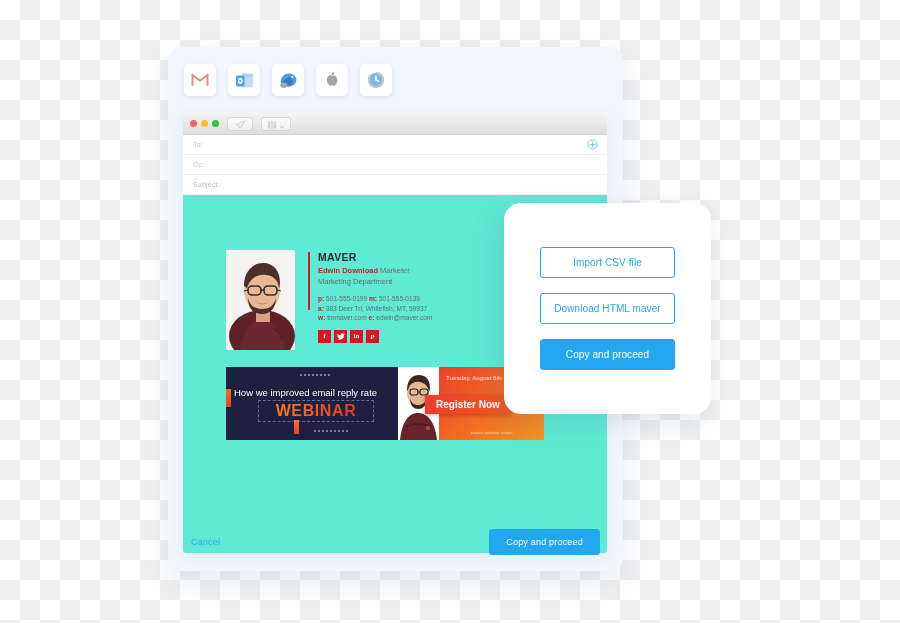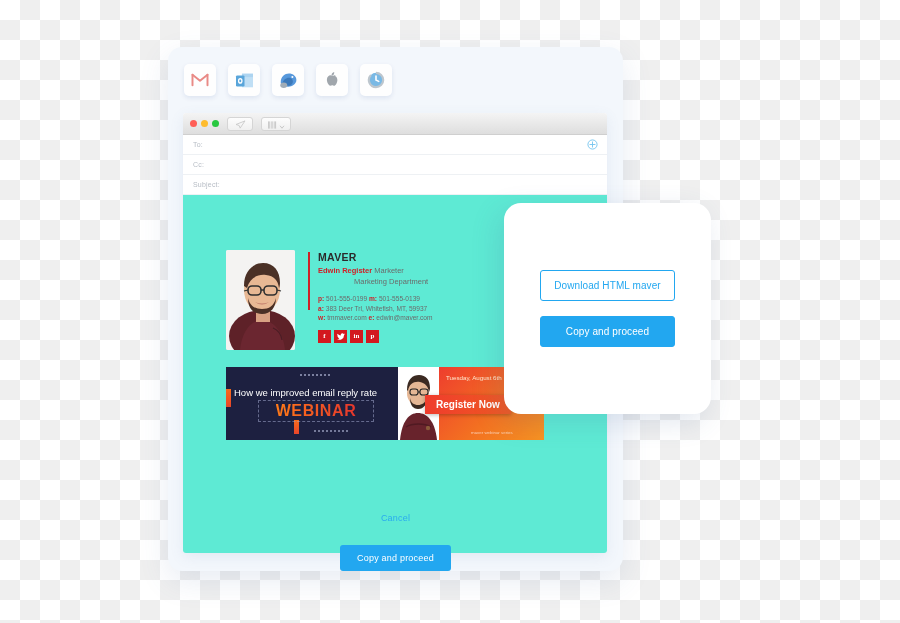--- a/index.html
+++ b/index.html
@@ -163,21 +163,20 @@
     font-size: 7.5px;
     line-height: 11px;
     margin-top: 1px;
   }
   .sig-name { color: #cf2027; font-weight: bold; }
   .sig-role { color: #6b6b6b; margin-top: 11px; }
   .sig-dept {
     font-size: 7.5px;
     color: #6b6b6b;
     line-height: 11px;
-    margin-left: 36px;
   }
   .sig-contact {
     margin-top: 7px;
     font-size: 6.6px;
     line-height: 9.5px;
     color: #6b6b6b;
   }
   .sig-contact b { color: #cf2027; }
   .sig-social {
     margin-top: 7px;
@@ -307,21 +306,20 @@
   .footer {
     position: absolute;
     left: 0;
     bottom: 0;
     width: 100%;
     height: 58px;
     display: flex;
     align-items: center;
     justify-content: space-between;
     padding: 0 23px;
-    flex-direction: column;
   }
   .cancel-link {
     font-size: 9px;
     color: #2aabee;
     cursor: pointer;
     letter-spacing: .2px;
   }
   .primary-btn {
     background: #22a7f0;
     color: #ffffff;
@@ -507,21 +505,21 @@
               <path d="M51 40 L55 41" stroke="#2f2f2f" stroke-width="1.2"></path>
               <path d="M47 78 C52 80 55 84 56 90" stroke="#4a1d24" stroke-width="1.2" fill="none"></path>
             </svg>
           </div>
 
           <div class="sig-divider"></div>
 
           <div class="sig-text">
             <div class="sig-company">MAVER</div>
             <div class="sig-name-line">
-              <span class="sig-name">Edwin Register</span>
+              <span class="sig-name">Edwin Download</span>
               <span class="sig-role">Marketer</span>
             </div>
             <div class="sig-dept">Marketing Department</div>
 
             <div class="sig-contact">
               <div>
                 <b>p:</b>
                 <span>501-555-0199</span>
                 <b>m:</b>
                 <span>501-555-0139</span>
@@ -589,17 +587,18 @@
       </div>
     </div>
 
     <div class="footer">
       <span class="cancel-link">Cancel</span>
       <button class="primary-btn">Copy and proceed</button>
     </div>
   </div>
 
   <div class="popup">
+    <div class="pop-btn pop-outline">Import CSV file</div>
     <div class="pop-btn pop-outline">Download HTML maver</div>
     <div class="pop-btn pop-solid">Copy and proceed</div>
   </div>
 
 </div>
 
 </body></html>

